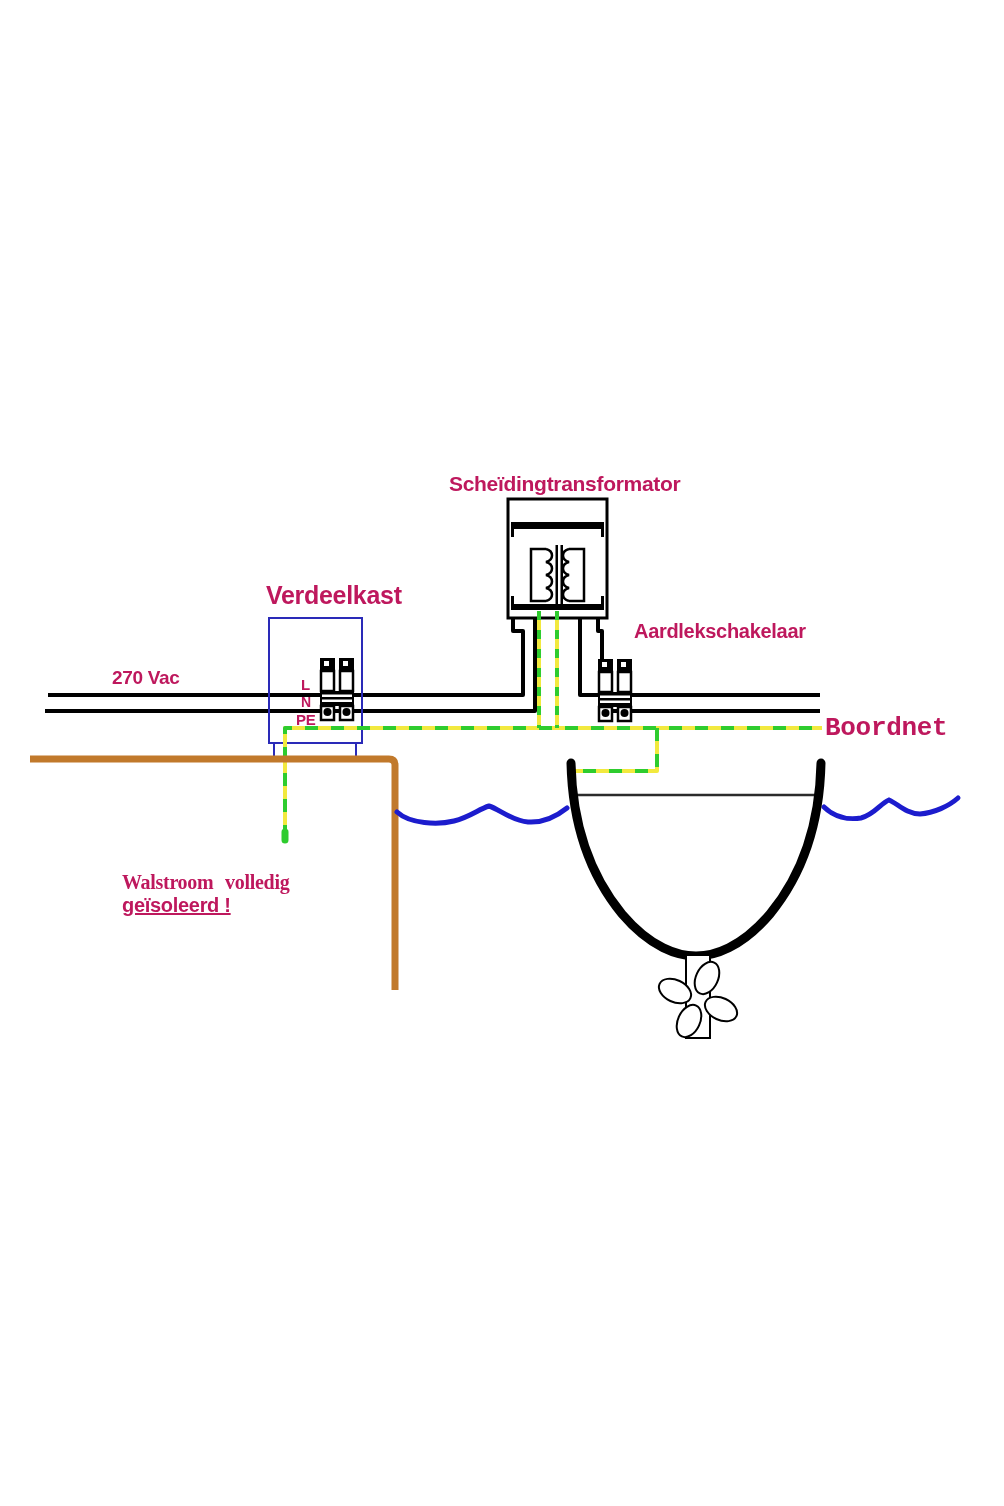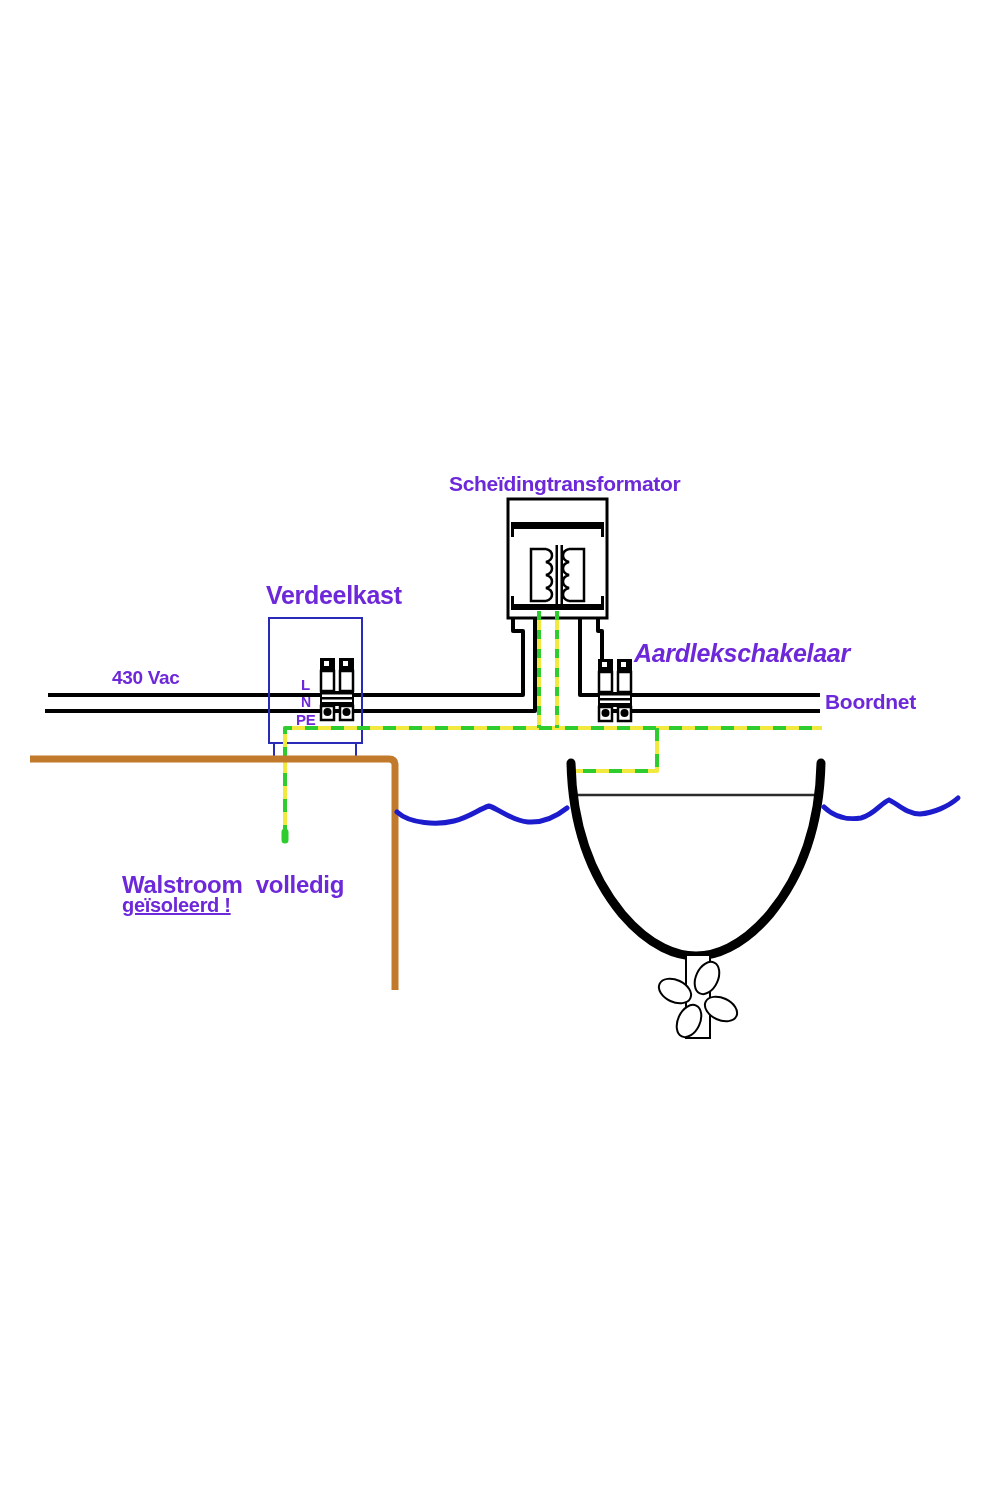--- a/index.html
+++ b/index.html
@@ -7,21 +7,21 @@
     position:relative;
     width:1004px;height:1506px;
     background:#ffffff;
     overflow:hidden;
     font-family:"Liberation Sans", sans-serif;
   }
   #diagram-svg{position:absolute;left:0;top:0;}
   .lbl{
     position:absolute;
     font-weight:bold;
-    color:#6d28d9;
+    color:#be185d;
     letter-spacing:-0.3px;
     white-space:nowrap;
     font-family:"Liberation Sans", sans-serif;
   }
   .ws{word-spacing:7px;}
 
   
   .wire{stroke:var(--wire-black,#000);stroke-width:4;fill:none;stroke-linejoin:round;}
   .tx-outline{fill:none;stroke:var(--wire-black,#000);stroke-width:3;}
   .coil{fill:none;stroke:var(--wire-black,#000);stroke-width:2.5;}
@@ -118,29 +118,29 @@
         <ellipse class="blade" cx="689" cy="1021" rx="11" ry="17" transform="rotate(25 689 1021)"></ellipse>
         <ellipse class="blade" cx="675" cy="991" rx="17" ry="11" transform="rotate(25 675 991)"></ellipse>
       </g>
     </g>
   </svg>
 
   <div class="lbl" style="left:449px;top:472px;font-size:21px;">Scheïdingtransformator</div>
 
   <div class="lbl" style="left:266px;top:581px;font-size:25px;">Verdeelkast</div>
 
-  <div class="lbl" style="left:634px;top:639px;font-size:25px;font-style:italic;">Aardlekschakelaar</div>
+  <div class="lbl" style="left:634px;top:620px;font-size:20px;">Aardlekschakelaar</div>
 
-  <div class="lbl" style="left:112px;top:667px;font-size:19px;">430 Vac</div>
+  <div class="lbl" style="left:112px;top:667px;font-size:19px;">270 Vac</div>
 
-  <div class="lbl" style="left:825px;top:690px;font-size:21px;">Boordnet</div>
+  <div class="lbl" style="left:825px;top:713px;font-size:26px;font-family:Liberation Mono, monospace;">Boordnet</div>
 
   <div class="lbl" style="left:301px;top:676px;font-size:15px;">L</div>
 
   <div class="lbl" style="left:301px;top:694px;font-size:14px;">N</div>
 
   <div class="lbl" style="left:296px;top:711px;font-size:15px;">PE</div>
 
-  <div class="lbl ws" style="left:122px;top:871px;font-size:24px;">Walstroom volledig</div>
+  <div class="lbl ws" style="left:122px;top:871px;font-size:20px;font-family:Liberation Serif, serif;">Walstroom volledig</div>
 
   <div class="lbl" style="left:122px;top:894px;font-size:20px;text-decoration:underline;">geïsoleerd !</div>
 
 </div>
 
 </body></html>

